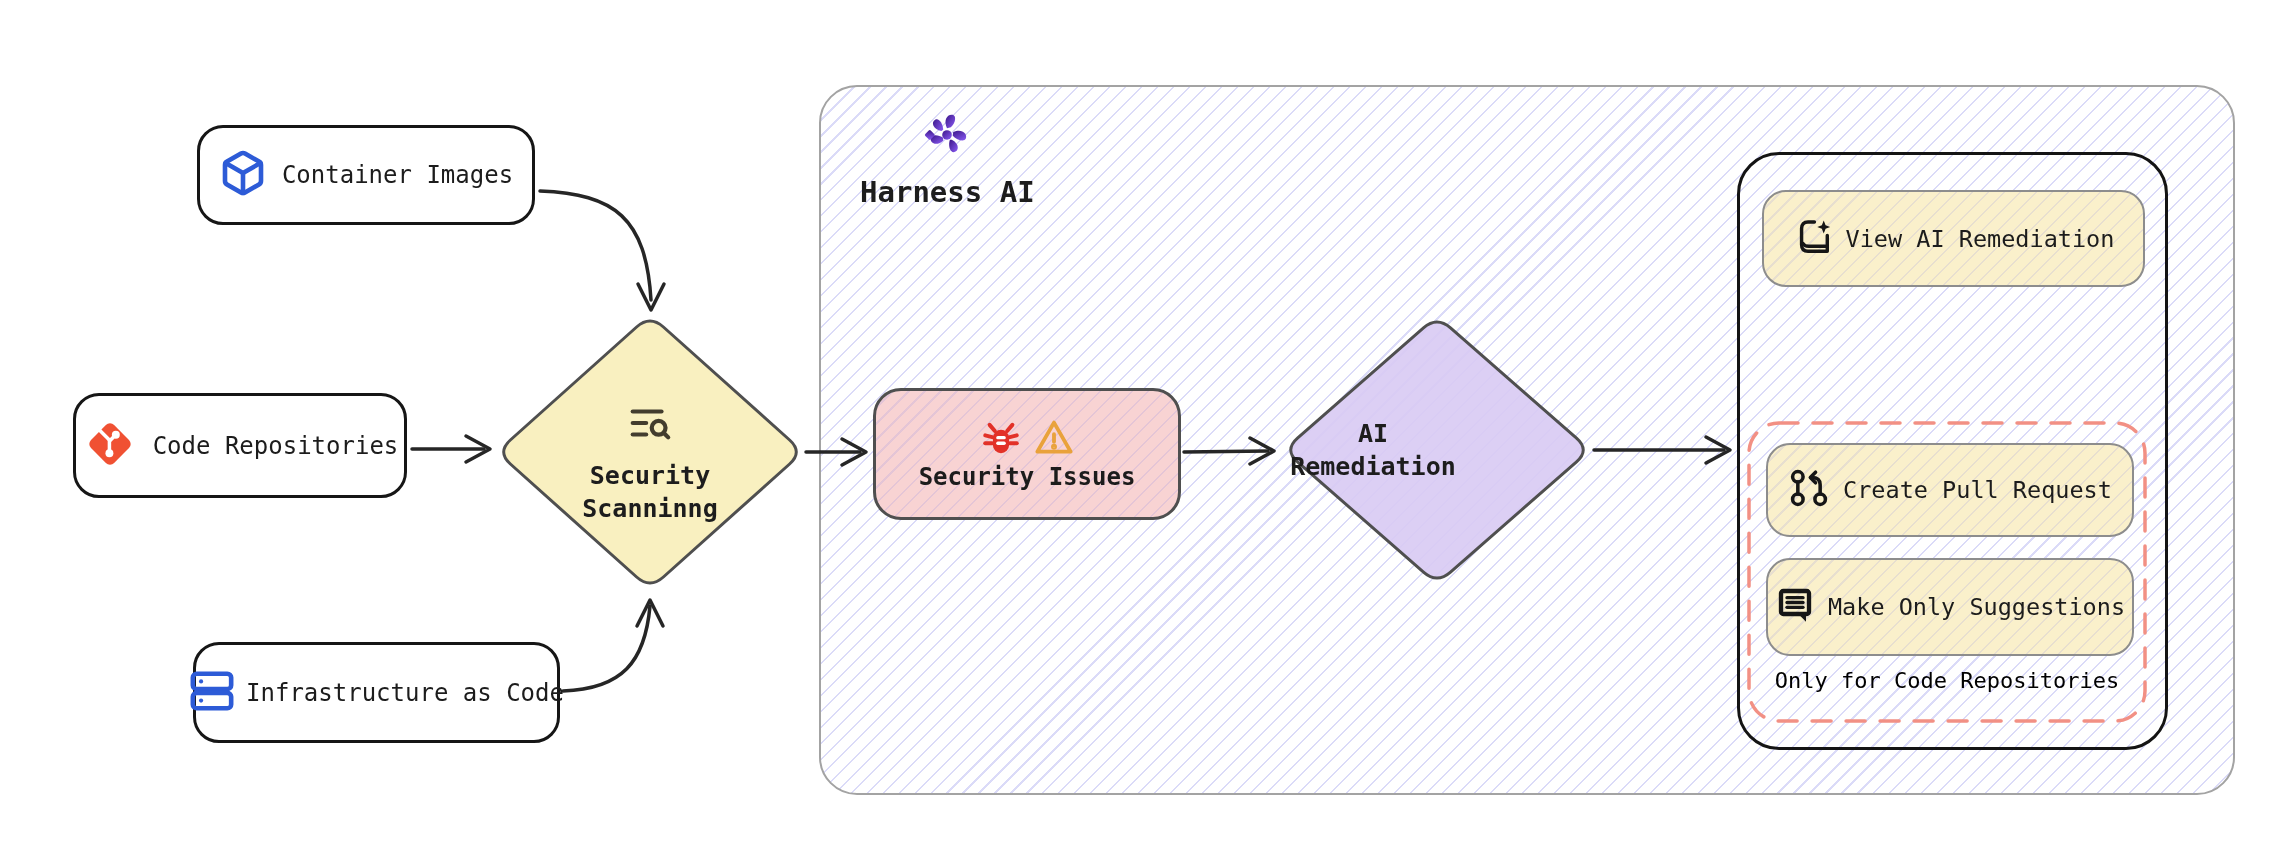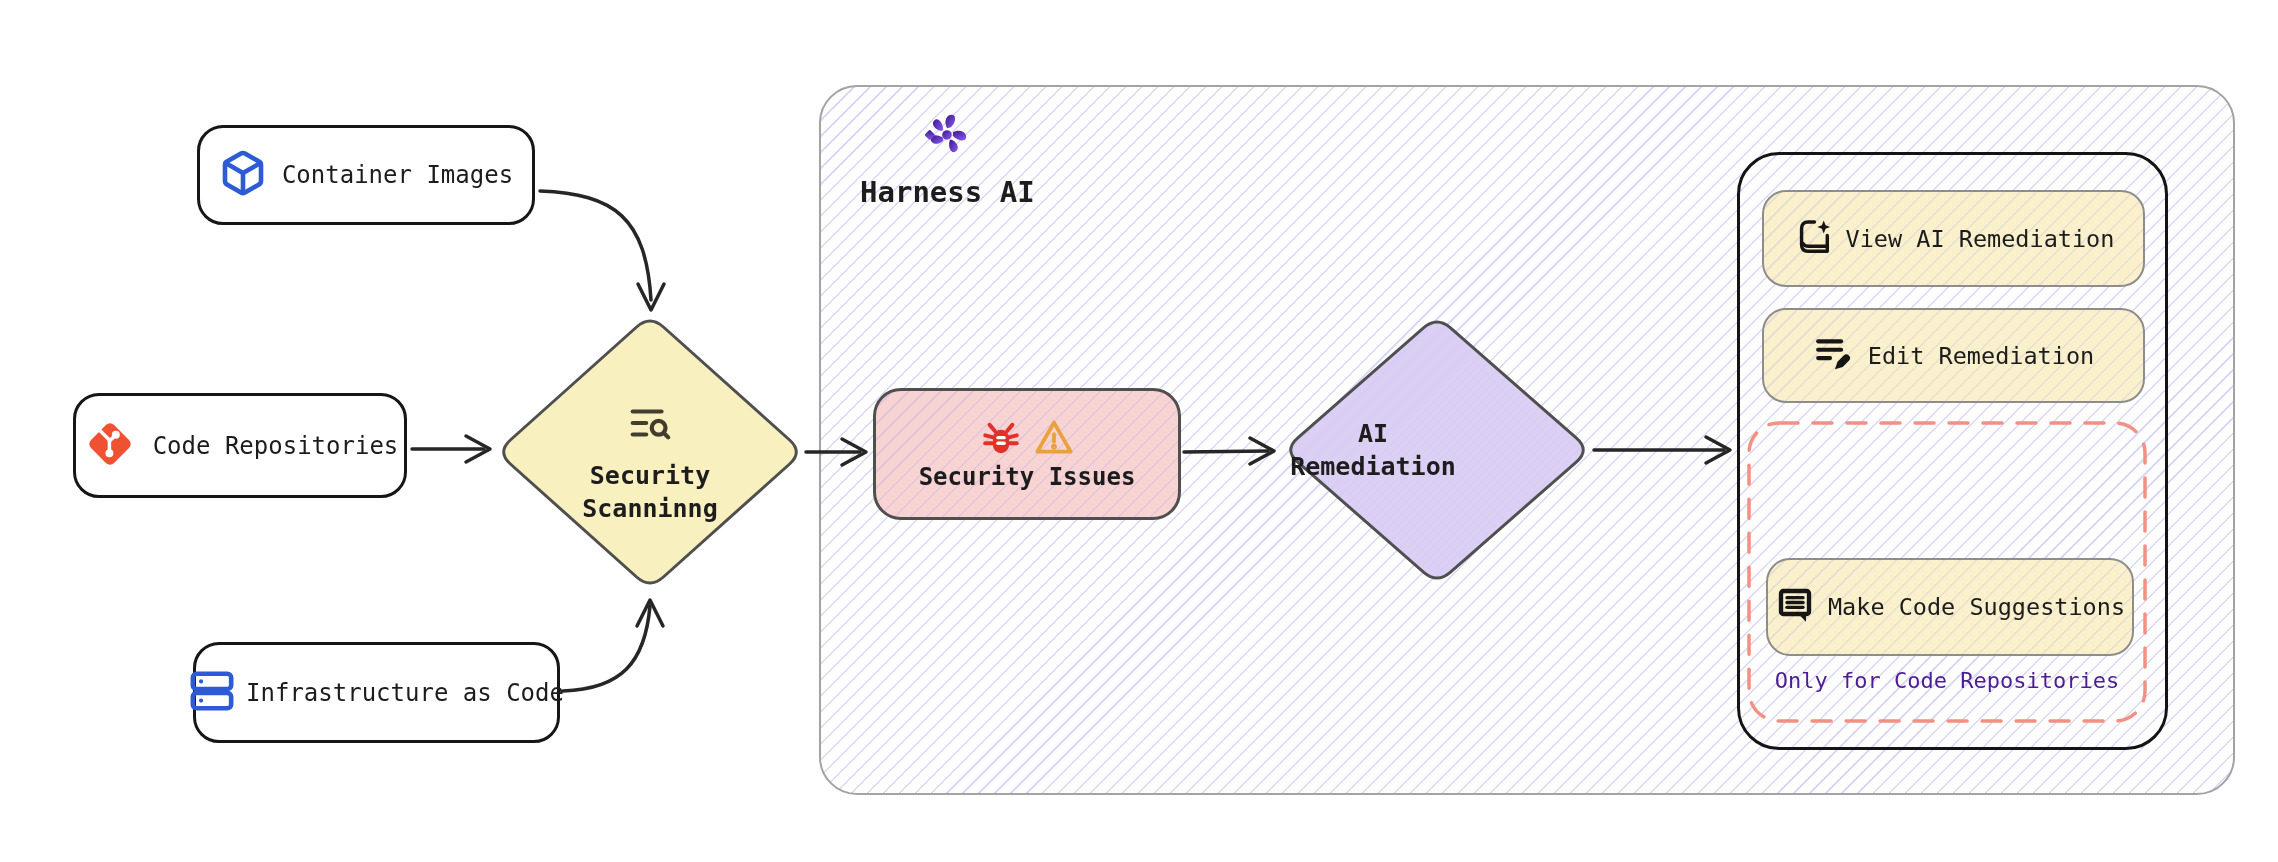--- a/index.html
+++ b/index.html
@@ -50,21 +50,21 @@
       border:2.5px solid #8d8d8d;border-radius:24px;box-sizing:border-box;
       background:repeating-linear-gradient(135deg, rgba(125,125,230,0.15) 0px, rgba(125,125,230,0.15) 1.5px,
                  transparent 1.5px, transparent 11.3px), #faf0cb;}
   .action-btn .label{font-size:23.5px;font-weight:500;white-space:nowrap;}
   .btn-view{left:1762px;top:190px;width:383px;height:97px;}
   .btn-edit{left:1762px;top:308px;width:383px;height:95px;}
   .btn-pr{left:1766px;top:443px;width:368px;height:94px;}
   .btn-suggest{left:1766px;top:558px;width:368px;height:98px;}
 
   .repo-note{position:absolute;left:1749px;top:668px;width:396px;text-align:center;
-      font-size:22px;font-weight:500;color:#4c1d95;}
+      font-size:22px;font-weight:500;color:#000000;}
 </style>
 </head>
 <body>
 
 <div class="stage">
 
   <div class="harness-container"></div>
 
   <svg class="overlay" viewBox="0 0 2278 862">
 
@@ -215,43 +215,45 @@
     <span>
       <svg width="40" height="40" viewBox="0 0 28 28" fill="none" stroke="#161616" stroke-width="2.4" stroke-linecap="round" stroke-linejoin="round">
         <path d="M24 13 V24 H10.5 Q6 24 6 19.5 V8 Q6 3.5 10.5 3.5 H15"></path>
         <path d="M24 20.5 H11 Q8 20.5 7 18.5"></path>
         <path d="M21.5 2.5 L22.8 5.7 26 7 22.8 8.3 21.5 11.5 20.2 8.3 17 7 20.2 5.7 Z" fill="#161616" stroke="none"></path>
       </svg>
     </span>
     <span class="label">View AI Remediation</span>
   </div>
 
-  <div class="action-btn btn-edit">
-    <span>
-      <svg width="42" height="38" viewBox="0 0 26 24" fill="none" stroke="#161616" stroke-width="2.6" stroke-linecap="round">
-        <path d="M3 4 H17.5"></path>
-          <path d="M3 9.3 H17.5"></path>
-          <path d="M3 14.6 H10.5"></path>
-        <path d="M15.2 16.9 L19.1 13 a2.3 2.3 0 0 1 3.3 3.3 L18.5 20.2 L13.6 21.7 Z" fill="#161616" stroke="none"></path>
-      </svg>
-    </span>
-    <span class="label">Edit Remediation</span>
-  </div>
-
+
+  <div class="action-btn btn-pr">
+    <span>
+      <svg width="42" height="42" viewBox="0 0 32 32" fill="none" stroke="#161616" stroke-width="2.7" stroke-linecap="round" stroke-linejoin="round">
+        <circle cx="7.5" cy="7.5" r="4"></circle>
+        <path d="M7.5 11.5 V20.5"></path>
+        <circle cx="7.5" cy="24.5" r="4"></circle>
+        <circle cx="24.5" cy="24.5" r="4"></circle>
+        <path d="M24.5 20.5 V13.5 Q24.5 8 18 8 H17.5"></path>
+        <path d="M21 4 L17 8 L21 12"></path>
+      </svg>
+    </span>
+    <span class="label">Create Pull Request</span>
+  </div>
 
   <div class="action-btn btn-suggest">
     <span>
       <svg width="40" height="40" viewBox="0 0 24 24">
         <rect x="3.6" y="3.6" width="16.8" height="13.8" rx="1.4" fill="none" stroke="#161616" stroke-width="2.6"></rect>
         <g stroke="#161616" stroke-width="2" stroke-linecap="round">
           <path d="M7.2 7.6 H16.8"></path>
             <path d="M7.2 10.5 H16.8"></path>
             <path d="M7.2 13.4 H16.8"></path>
         </g>
         <path d="M13.6 17 L18.6 22 L18.6 17 Z" fill="#161616"></path>
       </svg>
     </span>
-    <span class="label">Make Code Suggestions</span>
+    <span class="label">Make Only Suggestions</span>
   </div>
 
   <div class="repo-note">Only for Code Repositories</div>
 
 </div>
 
 </body></html>

